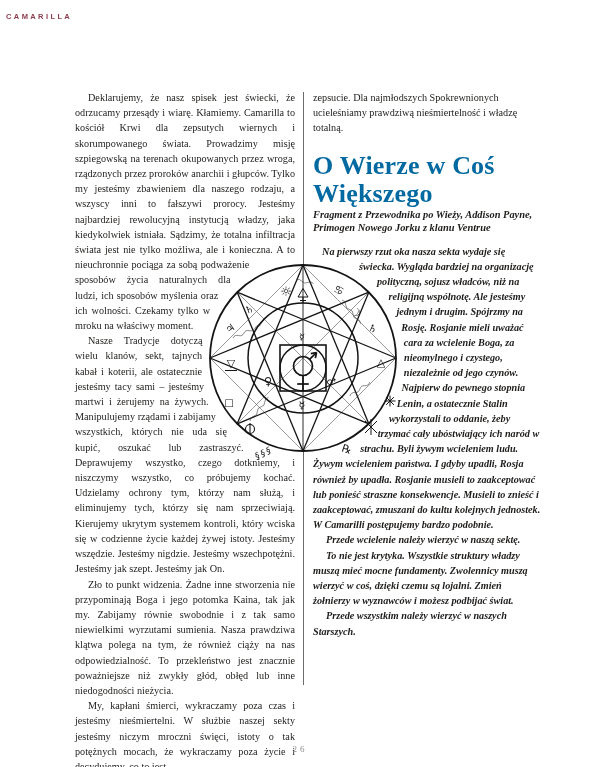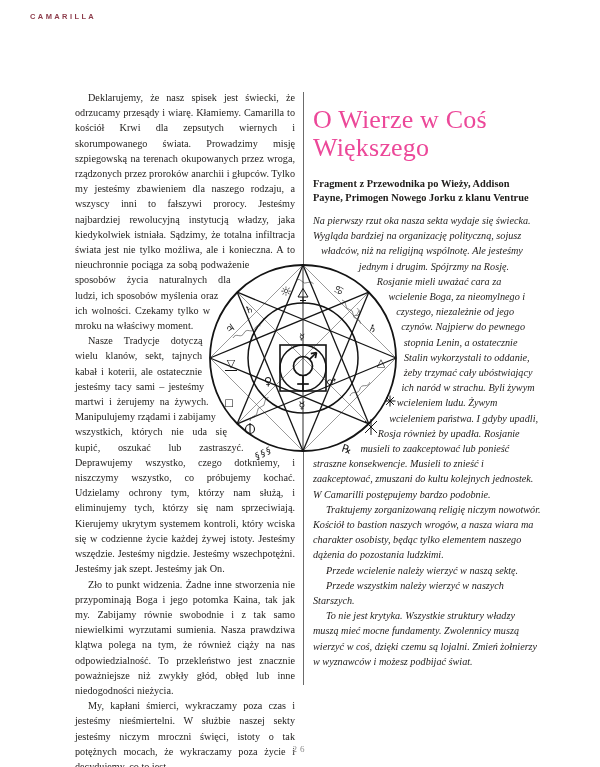--- a/index.html
+++ b/index.html
@@ -1,41 +1,41 @@
 <!DOCTYPE html>
 <html><head>
 <meta charset="utf-8">
 <style>
   html,body{margin:0;padding:0;}
   body{
     width:600px;height:767px;position:relative;background:#ffffff;
     font-family:"Liberation Serif",serif;color:#1e1c1a;overflow:hidden;
   }
   .kicker{
-    position:absolute;left:30px;top:12px;
+    position:absolute;left:6px;top:12px;
     font-family:"Liberation Sans",sans-serif;font-size:7.5px;font-weight:700;
     letter-spacing:2.4px;color:#8d3c4b;
   }
   .divider{position:absolute;left:303px;top:92px;width:1px;height:593px;background:#6b6b6b;}
   .col{position:absolute;top:90px;font-size:10.2px;line-height:15.2px;}
   #left-col{left:75px;width:220px;text-align:justify;}
   #right-col{left:313px;width:228px;text-align:left;}
   .col p{margin:0;}
   .col p.indent{text-indent:13px;}
   .spacer-l{float:right;width:95px;height:202px;margin:162px 0 0 0;
     shape-outside:circle(101px at 103px 268px);}
   .spacer-r{float:left;width:95px;height:364px;margin:0;
     shape-outside:circle(101px at -10px 268px);}
   .section-heading{
-    font-size:26px;line-height:28px;font-weight:400;margin:16px 0 15px 0;
-    letter-spacing:0.2px;color:#ec4899;
+    font-size:26px;line-height:28px;font-weight:700;margin:16px 0 0 0;
+    letter-spacing:0.2px;color:#0369a1;
   }
-  .byline{font-weight:700;margin:4px 0 0 0;font-size:10.4px;line-height:13.5px;}
+  .byline{font-style:italic;font-weight:700;margin:4px 0 0 0;font-size:10.4px;line-height:13.5px;}
   .italic-block p{font-style:italic;}
-  .italic-block{margin-top:9px;}
+  .italic-block{margin-top:9px;font-weight:bold;}
   .page-number{
     position:absolute;left:0;top:744px;width:600px;text-align:center;
     font-size:9px;letter-spacing:3px;color:#8b8b8b;font-family:"Liberation Serif",serif;
   }
   #sigil{position:absolute;left:0;top:0;pointer-events:none;}
   .astro{font-family:"DejaVu Sans",sans-serif;fill:#141414;}
 </style>
 </head>
 <body>
 
@@ -46,28 +46,28 @@
 <div id="left-col" class="col">
   <div class="spacer-l"></div>
   <p class="indent">Deklarujemy, że nasz spisek jest świecki, że odrzucamy przesądy i wiarę. Kłamiemy. Camarilla to kościół Krwi dla zepsutych wiernych i skorumpowanego świata. Prowadzimy misję szpiegowską na terenach okupowanych przez wroga, rządzonych przez proroków anarchii i głupców. Tylko my jesteśmy zbawieniem dla naszego rodzaju, a wszyscy inni to fałszywi prorocy. Jesteśmy najbardziej rewolucyjną instytucją władzy, jaka kiedykolwiek istniała. Sądzimy, że totalna infiltracja świata jest nie tylko możliwa, ale i konieczna. A to nieuchronnie pociąga za sobą podważenie sposobów życia naturalnych dla ludzi, ich sposobów myślenia oraz ich wolności. Czekamy tylko w mroku na właściwy moment.</p>
   <p class="indent">Nasze Tradycje dotyczą wielu klanów, sekt, tajnych kabał i koterii, ale ostatecznie jesteśmy tacy sami – jesteśmy martwi i żerujemy na żywych. Manipulujemy rządami i zabijamy wszystkich, których nie uda się kupić, oszukać lub zastraszyć. Deprawujemy wszystko, czego dotkniemy, i niszczymy wszystko, co próbujemy kochać. Udzielamy ochrony tym, którzy nam służą, i eliminujemy tych, którzy się nam sprzeciwiają. Kierujemy ukrytym systemem kontroli, który wciska się w codzienne życie każdej żywej istoty. Jesteśmy wszędzie. Jesteśmy nigdzie. Jesteśmy wszechpotężni. Jesteśmy jak szept. Jesteśmy jak On.</p>
   <p class="indent">Zło to punkt widzenia. Żadne inne stworzenia nie przypominają Boga i jego potomka Kaina, tak jak my. Zabijamy równie swobodnie i z tak samo niewielkimi wyrzutami sumienia. Nasza prawdziwa klątwa polega na tym, że również ciąży na nas odpowiedzialność. To przekleństwo jest znacznie poważniejsze niż zwykły głód, obłęd lub inne niedogodności nieżycia.</p>
   <p class="indent">My, kapłani śmierci, wykraczamy poza czas i jesteśmy nieśmiertelni. W służbie naszej sekty jesteśmy niczym mroczni święci, istoty o tak potężnych mocach, że wykraczamy poza życie i decydujemy, co to jest</p>
 </div>
 
 <div id="right-col" class="col">
   <div class="spacer-r"></div>
+  <p>zepsucie. Dla najmłodszych Spokrewnionych ucieleśniamy prawdziwą nieśmiertelność i władzę totalną.</p>
   <h1 class="section-heading">O Wierze w Coś Większego</h1>
   <p class="byline">Fragment z Przewodnika po Wieży, Addison Payne, Primogen Nowego Jorku z klanu Ventrue</p>
   <div class="italic-block">
     <p>Na pierwszy rzut oka nasza sekta wydaje się świecka. Wygląda bardziej na organizację polityczną, sojusz władców, niż na religijną wspólnotę. Ale jesteśmy jednym i drugim. Spójrzmy na Rosję. Rosjanie mieli uważać cara za wcielenie Boga, za nieomylnego i czystego, niezależnie od jego czynów. Najpierw do pewnego stopnia Lenin, a ostatecznie Stalin wykorzystali to oddanie, żeby trzymać cały ubóstwiający ich naród w strachu. Byli żywym wcieleniem ludu. Żywym wcieleniem państwa. I gdyby upadli, Rosja również by upadła. Rosjanie musieli to zaakceptować lub ponieść straszne konsekwencje. Musieli to znieść i zaakceptować, zmuszani do kultu kolejnych jednostek. W Camarilli postępujemy bardzo podobnie.</p>
-    <p class="indent">Traktujemy zorganizowaną religię niczym nowotwór. Kościół to bastion naszych wrogów, a nasza wiara ma charakter osobisty, będąc tylko elementem naszego dążenia do pozostania ludzkimi.</p>
     <p class="indent">Przede wcielenie należy wierzyć w naszą sektę.</p>
+    <p class="indent">To nie jest krytyka. Wszystkie struktury władzy muszą mieć mocne fundamenty. Zwolennicy muszą wierzyć w coś, dzięki czemu są lojalni. Zmień żołnierzy w wyznawców i możesz podbijać świat.</p>
     <p class="indent">Przede wszystkim należy wierzyć w naszych Starszych.</p>
-    <p class="indent">To nie jest krytyka. Wszystkie struktury władzy muszą mieć mocne fundamenty. Zwolennicy muszą wierzyć w coś, dzięki czemu są lojalni. Zmień żołnierzy w wyznawców i możesz podbijać świat.</p>
   </div>
 </div>
 
 <svg id="sigil" width="600" height="767" viewBox="0 0 600 767">
 
   <circle cx="303" cy="358" r="93" fill="#ffffff" stroke="#141414" stroke-width="1.8"></circle>
 
   <g stroke="#555555" stroke-width="0.6" fill="none">
     <line x1="210" y1="358" x2="303" y2="265"></line>
     <line x1="210" y1="358" x2="303" y2="451"></line>

